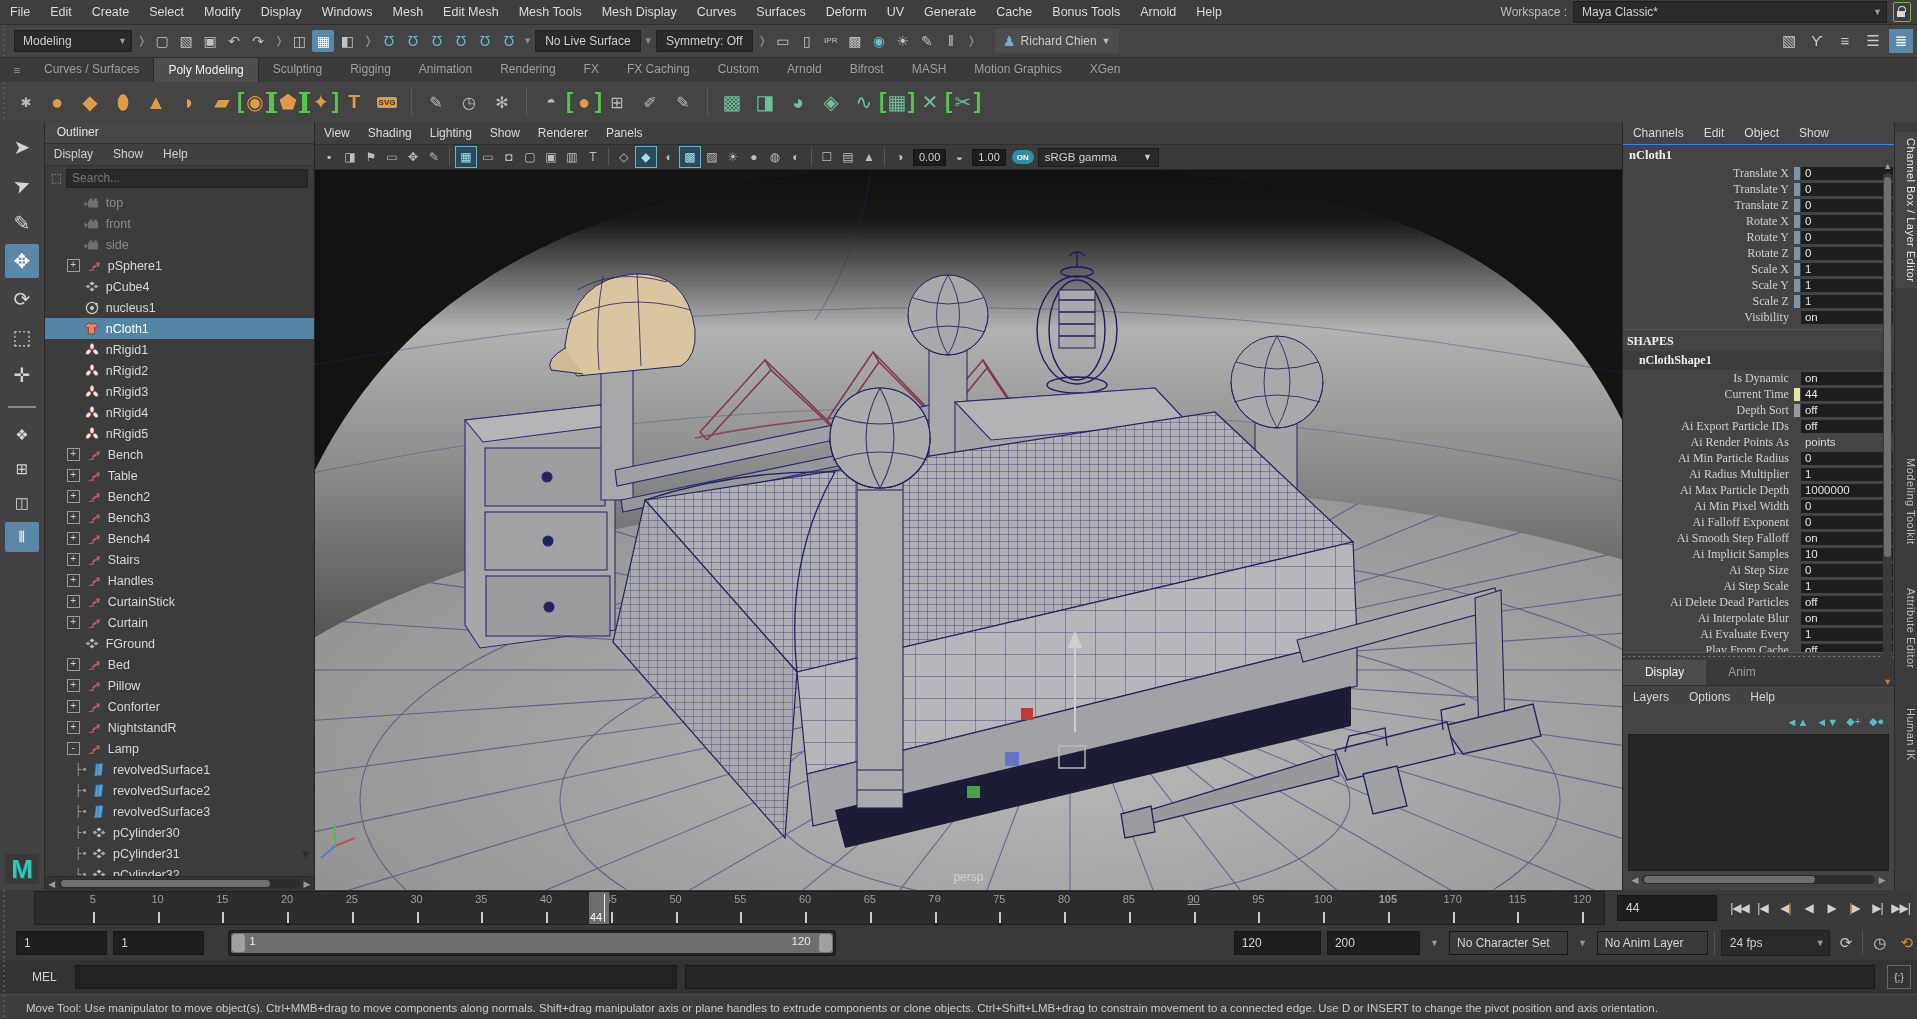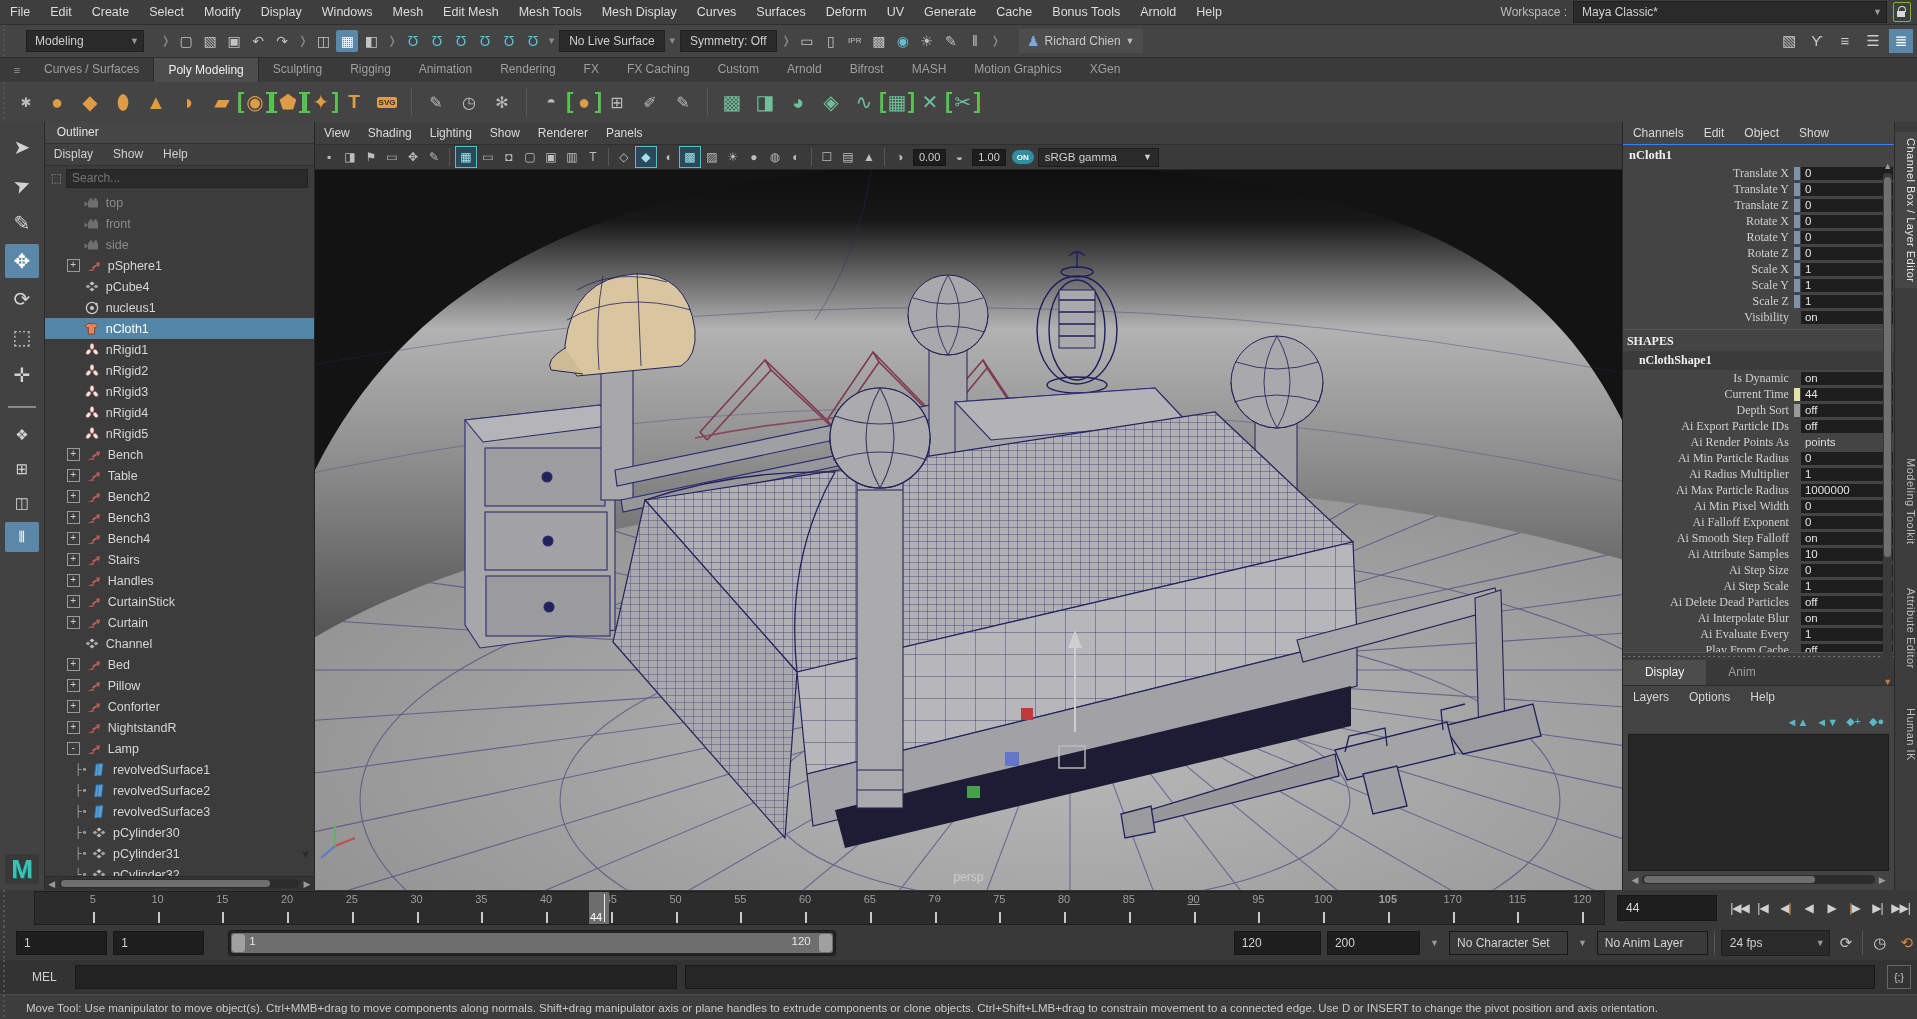--- a/index.html
+++ b/index.html
@@ -13,21 +13,21 @@
   .menu-item{padding:0 10px;line-height:24px;color:#dcdcdc;font-size:12.5px;cursor:default;}
   #workspace{margin-left:auto;display:flex;align-items:center;gap:6px;padding-right:6px;}
   #workspace .lbl{color:#bdbdbd;}
   .combo{background:#2a2a2a;border:1px solid #1f1f1f;color:#cfcfcf;display:inline-flex;align-items:center;justify-content:space-between;padding:1px 4px 1px 8px;height:18px;}
   .combo .car{color:#9a9a9a;font-size:9px;margin-left:10px;}
   #ws-combo{width:300px;}
   #lock{width:16px;height:18px;border:1px solid #7fb542;border-radius:2px;position:relative;flex:none;}
   #lock:before{content:"";position:absolute;left:4px;top:3px;width:6px;height:5px;border:1.5px solid #d8d8d8;border-bottom:none;border-radius:4px 4px 0 0;}
   #lock:after{content:"";position:absolute;left:3px;top:8px;width:8px;height:6px;background:#d8d8d8;}
   
-  #statusline{top:24px;height:33px;background:#444;border-bottom:1px solid #2d2d2d;gap:14px;z-index:29;}
+  #statusline{top:24px;height:33px;background:#444;border-bottom:1px solid #2d2d2d;gap:2px;z-index:29;}
   .sdiv{color:#8a8a8a;font-size:11px;padding:0 3px;}
   .sicon{width:22px;height:22px;display:inline-flex;align-items:center;justify-content:center;color:#c3c3c3;font-size:14px;border-radius:2px;flex:none;cursor:default;}
   .sicon.teal{color:#63c1d2;}
   .sicon.active{background:#5b87a8;color:#fff;}
   .sicon.flip{transform:rotate(180deg);}
   .sfield{background:#2a2a2a;border:1px solid #222;color:#cfcfcf;height:20px;line-height:20px;padding:0 9px;}
   #user-chip{display:flex;align-items:center;gap:5px;background:#4d4d4d;height:24px;padding:0 8px;margin-left:14px;cursor:default;}
   #user-chip .avatar{color:#7fa8d9;font-size:14px;}
   #user-chip .car{font-size:9px;color:#bbb;}
   #sidebar-toggles{margin-left:auto;display:flex;gap:4px;padding-right:4px;}
@@ -569,21 +569,21 @@
             <span class="oicon">
               <svg width="14" height="12">
                 <g fill="#c0c5cb">
                   <path d="M7 0.5 L9.5 2.5 7 4.5 4.5 2.5Z"></path>
                   <path d="M3 3.6 L5.5 5.6 3 7.6 0.5 5.6Z" opacity=".75"></path>
                   <path d="M11 3.6 L13.5 5.6 11 7.6 8.5 5.6Z" opacity=".75"></path>
                   <path d="M7 6.6 L9.5 8.6 7 10.6 4.5 8.6Z" opacity=".9"></path>
                 </g>
               </svg>
             </span>
-            <span>Channel</span>
+            <span>FGround</span>
           </div>
           <div class="orow" style="padding-left: 22px;">
             <span class="obox">+</span>
             <span class="oicon">
               <svg width="15" height="12">
                 <path d="M1.5 11 L7.5 8.6 5.8 7.2 Q9 4.6 11 4.4 L10 2.4 14 2.6 12.8 7.4 11.8 5.8 Q9.4 6.4 7.2 9.4 L8.8 10.4Z" fill="#bc5f58"></path>
               </svg>
             </span>
             <span>Bed</span>
           </div>
@@ -1045,41 +1045,41 @@
               <span class="clabel">Ai Min Particle Radius</span>
               <span class="ctick"></span>
               <span class="cfield">0</span>
             </div>
             <div class="crow">
               <span class="clabel">Ai Radius Multiplier</span>
               <span class="ctick"></span>
               <span class="cfield">1</span>
             </div>
             <div class="crow">
-              <span class="clabel">Ai Max Particle Radius</span>
+              <span class="clabel">Ai Max Particle Depth</span>
               <span class="ctick"></span>
               <span class="cfield">1000000</span>
             </div>
             <div class="crow">
               <span class="clabel">Ai Min Pixel Width</span>
               <span class="ctick"></span>
               <span class="cfield">0</span>
             </div>
             <div class="crow">
               <span class="clabel">Ai Falloff Exponent</span>
               <span class="ctick"></span>
               <span class="cfield">0</span>
             </div>
             <div class="crow">
               <span class="clabel">Ai Smooth Step Falloff</span>
               <span class="ctick"></span>
               <span class="cfield">on</span>
             </div>
             <div class="crow">
-              <span class="clabel">Ai Attribute Samples</span>
+              <span class="clabel">Ai Implicit Samples</span>
               <span class="ctick"></span>
               <span class="cfield">10</span>
             </div>
             <div class="crow">
               <span class="clabel">Ai Step Size</span>
               <span class="ctick"></span>
               <span class="cfield">0</span>
             </div>
             <div class="crow">
               <span class="clabel">Ai Step Scale</span>

